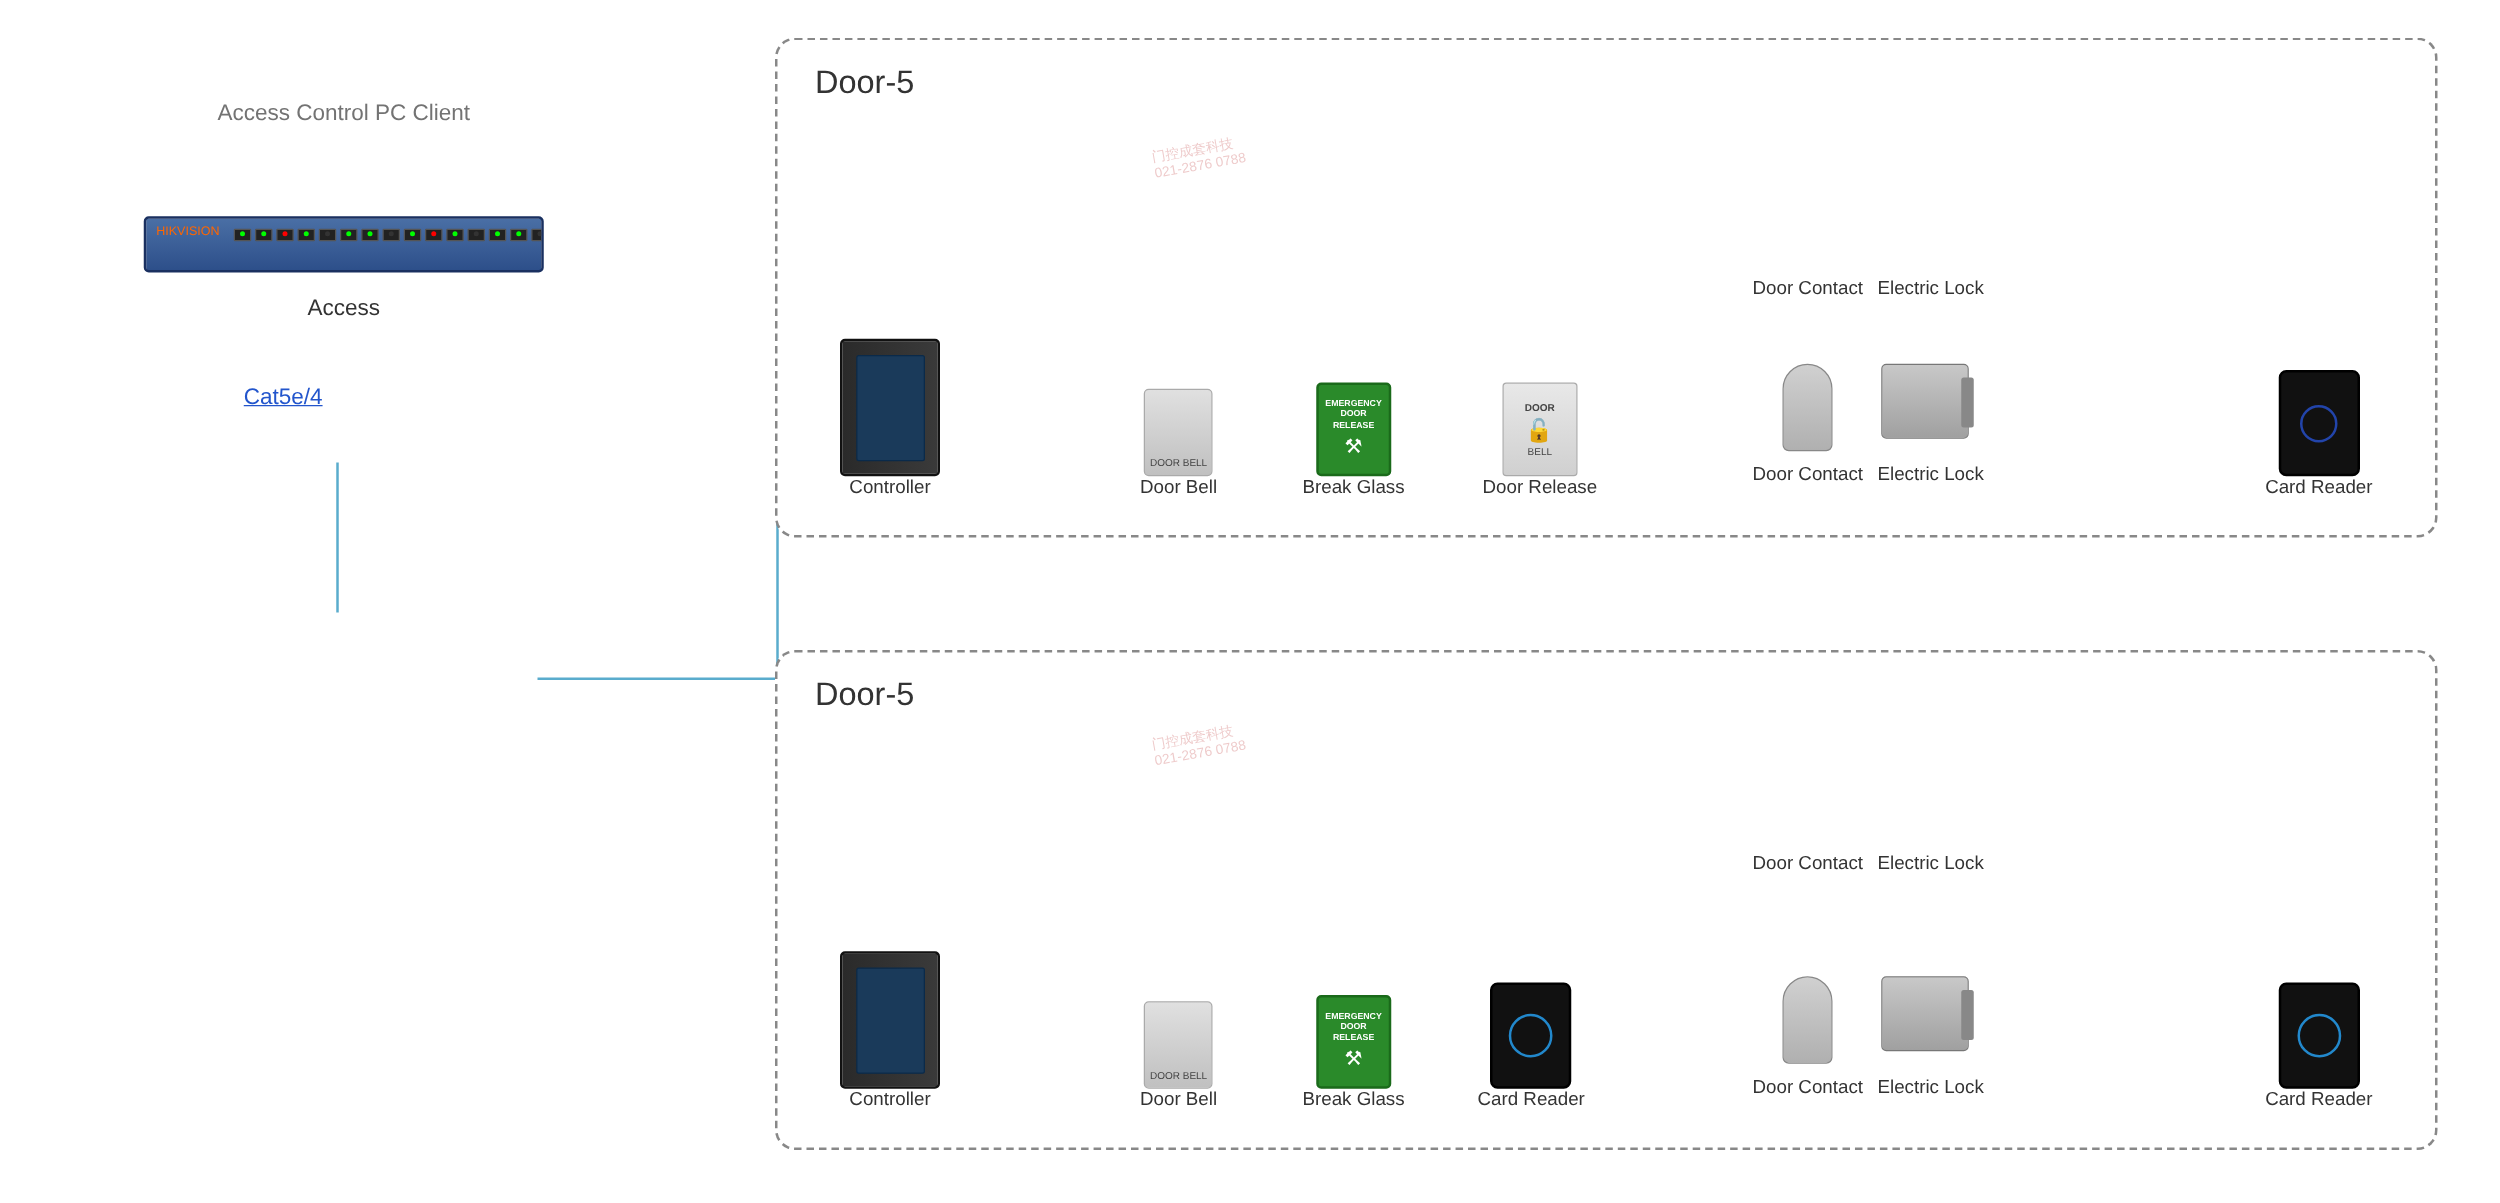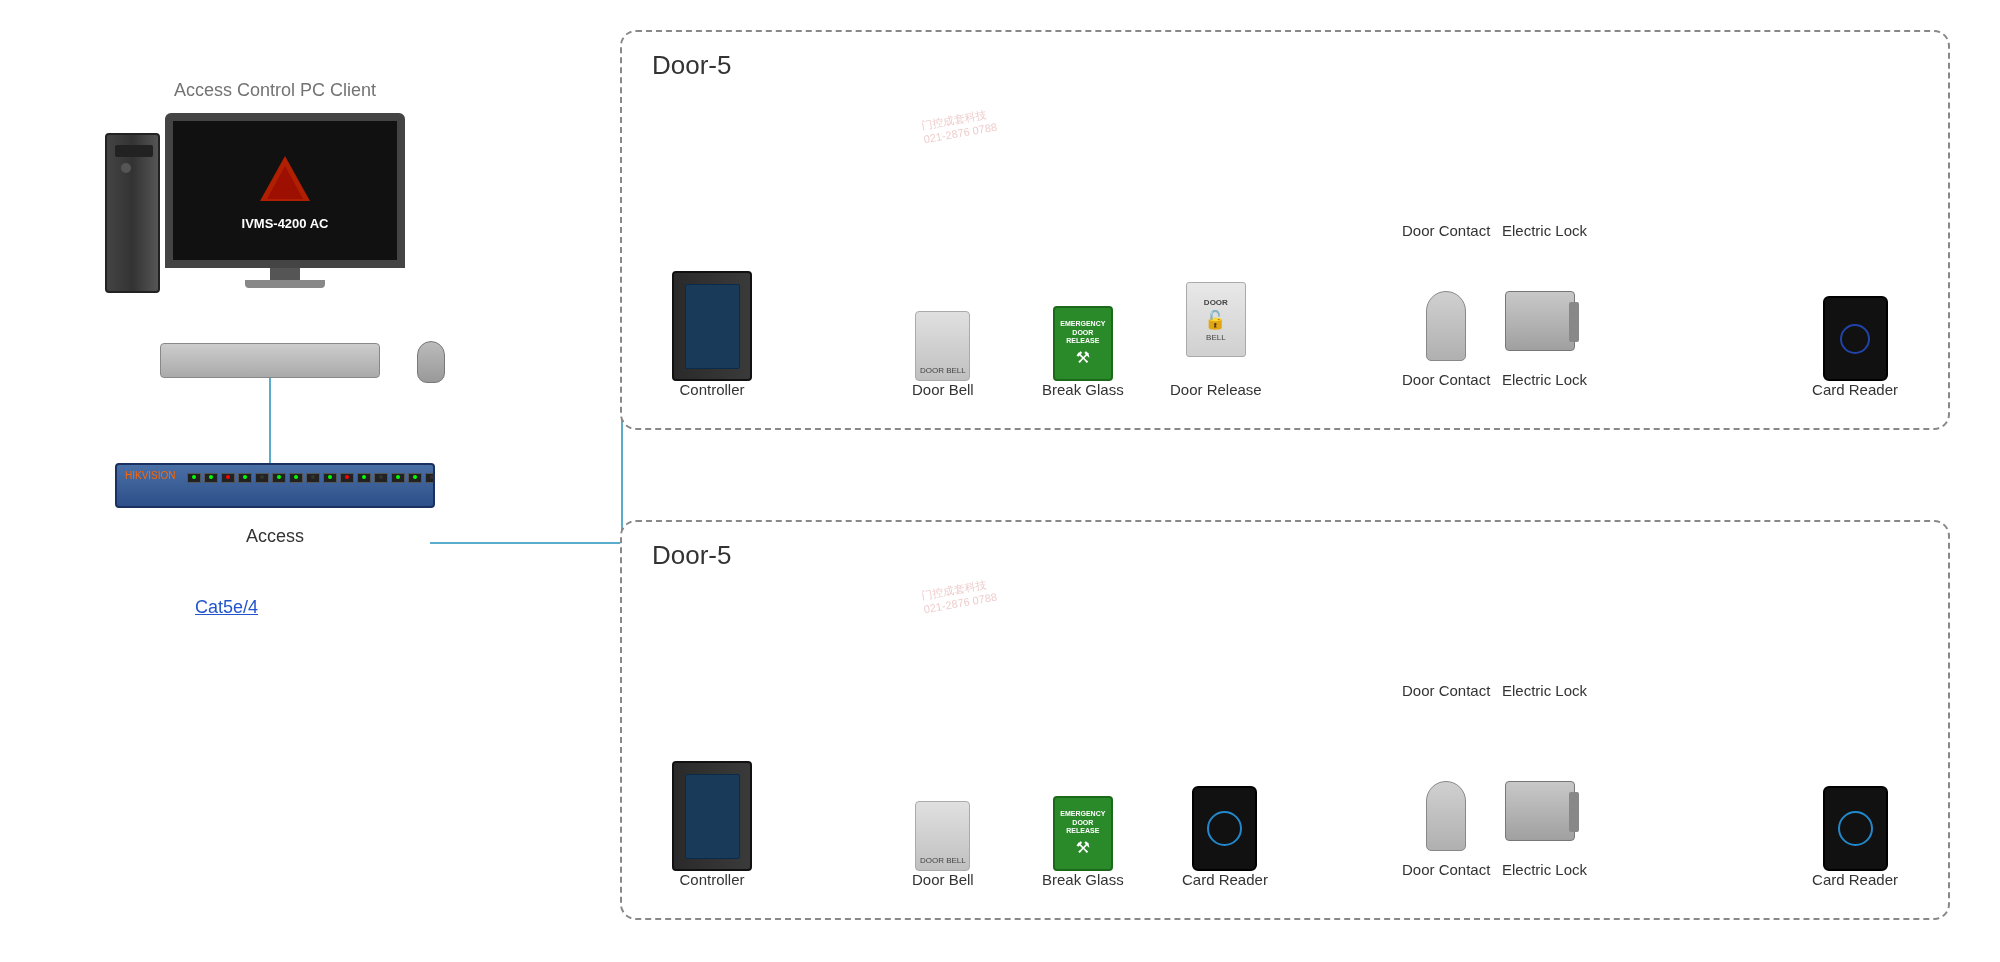--- a/index.html
+++ b/index.html
@@ -502,45 +502,20 @@
     <line x1="1080" y1="700" x2="1080" y2="810" stroke="#5aaccd" stroke-width="2"></line>
     <line x1="1200" y1="700" x2="1200" y2="810" stroke="#5aaccd" stroke-width="2"></line>
     <line x1="1430" y1="700" x2="1430" y2="790" stroke="#5aaccd" stroke-width="2"></line>
     <line x1="1560" y1="700" x2="1560" y2="790" stroke="#5aaccd" stroke-width="2"></line>
     <line x1="1900" y1="700" x2="1900" y2="820" stroke="#5aaccd" stroke-width="2"></line>
   </svg>
 
   <div class="left-section">
     <div class="pc-label">Access Control PC Client</div>
 
-    <div class="pc-illustration">
-
-      <div class="tower">
-        <div class="tower-detail"></div>
-        <div class="tower-btn"></div>
-      </div>
-
-      <div class="monitor">
-        <div class="monitor-body">
-          <div class="monitor-screen">
-            <svg class="monitor-logo" viewBox="0 0 60 60">
-              <polygon points="30,5 55,50 5,50" fill="#cc2200" opacity="0.85"></polygon>
-              <polygon points="30,15 48,48 12,48" fill="#880000" opacity="0.5"></polygon>
-            </svg>
-            <div class="monitor-text">IVMS-4200 AC</div>
-          </div>
-        </div>
-        <div class="monitor-stand"></div>
-        <div class="monitor-base"></div>
-      </div>
-
-      <div class="keyboard"></div>
-
-      <div class="mouse"></div>
-    </div>
 
     <div class="switch-section">
       <div class="switch-illustration">
         <div class="switch-body">
           <div class="switch-brand">HIKVISION</div>
           <div class="switch-ports">
             <div class="port">
                 <div class="port-led led-green"></div>
               </div>
             <div class="port">
@@ -616,21 +591,21 @@
       </div>
 
       <div style="position:absolute; bottom:30px; left:420px; display:flex; flex-direction:column; align-items:center;">
         <div class="icon-break-glass">
           <div class="break-glass-text">EMERGENCY<br>DOOR RELEASE</div>
           <div class="break-glass-hammer">⚒</div>
         </div>
         <div class="device-label">Break Glass</div>
       </div>
 
-      <div style="position:absolute; bottom:30px; left:548px; display:flex; flex-direction:column; align-items:center;gap:24px;">
+      <div style="position:absolute; bottom:30px; left:564px; display:flex; flex-direction:column; align-items:center;">
         <div class="icon-door-release">
           <div class="door-release-top">DOOR</div>
           <div class="door-release-icon">🔓</div>
           <div class="door-release-bottom">BELL</div>
         </div>
         <div class="device-label">Door Release</div>
       </div>
 
       <div style="position:absolute; bottom:40px; left:780px; display:flex; flex-direction:column; align-items:center;">
         <div class="icon-door-contact">

